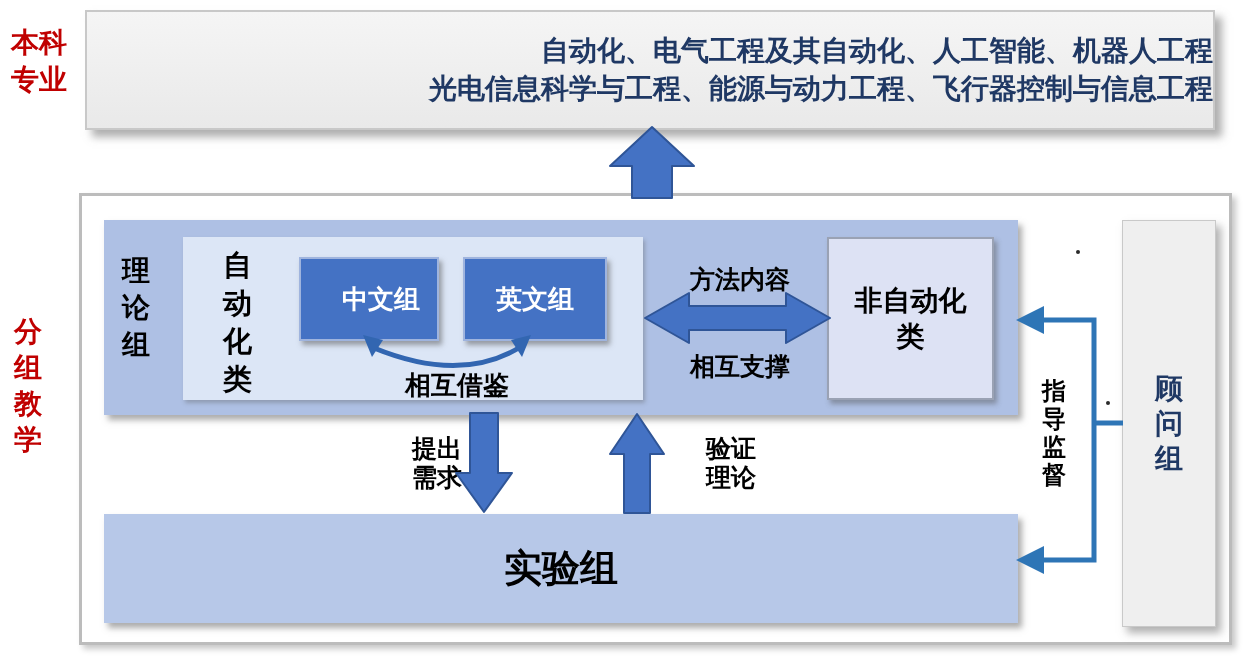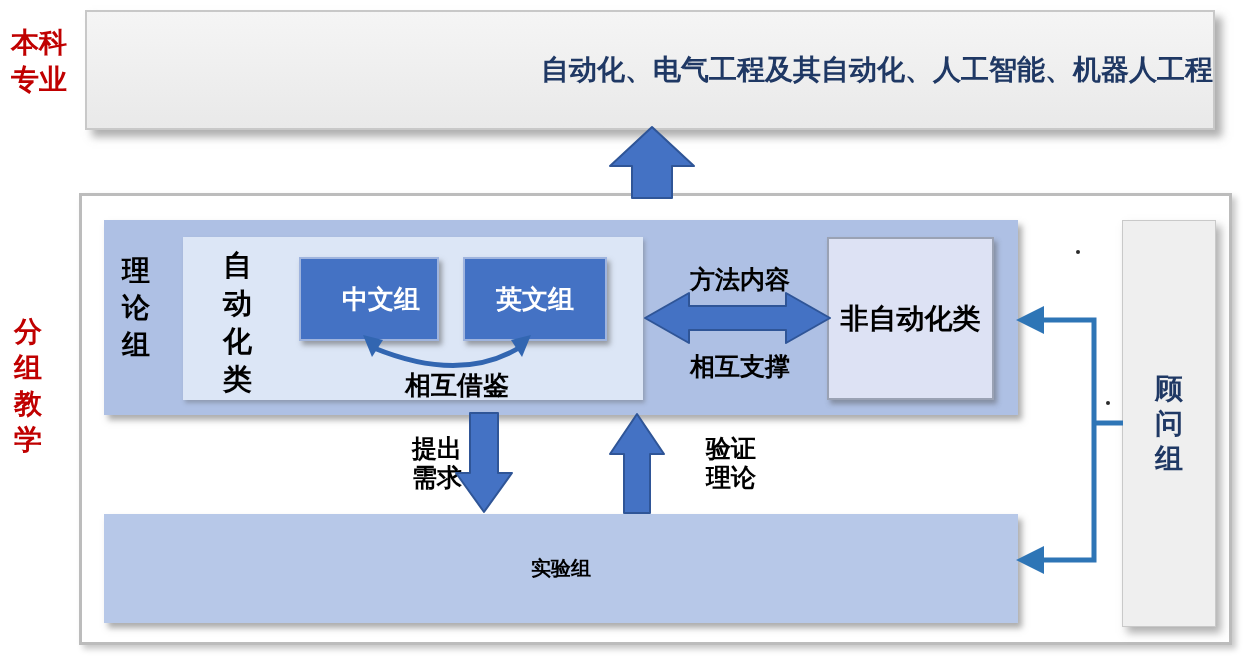--- a/index.html
+++ b/index.html
@@ -38,30 +38,30 @@
   .lang-box{width:140px;height:84px;background:#4472C4;border:2px solid #9FB4DE;
     box-sizing:border-box;display:flex;align-items:center;justify-content:center;
     box-shadow:3px 4px 5px rgba(80,80,80,.5);}
   .lang-box span{color:#fff;font-size:26px;}
   .cn-box{left:299px;top:257px;padding-left:24px;}
   .en-box{left:463px;top:257px;width:144px;}
   .mutual-ref{left:396px;top:368px;width:122px;font-size:26px;text-align:center;}
   .exchange-label{left:665px;width:150px;font-size:25px;text-align:center;color:#000;}
   .nonauto-box{left:827px;top:237px;width:167px;height:163px;background:#DDE2F4;
     border:2px solid #9aa2b4;box-sizing:border-box;
-    display:flex;flex-direction:row;justify-content:center;align-items:center;
+    display:flex;flex-direction:column;justify-content:center;align-items:center;
     box-shadow:3px 4px 5px rgba(80,80,80,.45);}
   .nonauto-box span{display:block;font-size:28px;line-height:36px;text-align:center;}
   
   .flow-label{width:64px;font-size:25px;line-height:29px;text-align:center;color:#000;}
   
   .exp-box{left:104px;top:514px;width:914px;height:109px;background:#B7C8E8;
     display:flex;align-items:center;justify-content:center;
     box-shadow:4px 5px 6px rgba(90,90,90,.5);}
-  .exp-box span{font-size:20px;}
+  .exp-box span{font-size:38px;}
   
   .guide-label{left:1042px;top:377px;width:30px;font-size:24px;line-height:28px;}
   .advisor-box{left:1122px;top:220px;width:94px;height:407px;
     background:#efefef;border:1px solid #c9c9c9;box-sizing:border-box;
     box-shadow:5px 6px 8px rgba(100,100,100,.5);
     display:flex;align-items:center;justify-content:center;}
   .advisor-label{width:32px;word-break:break-all;text-align:center;
     color:#1F3864;font-size:28px;line-height:35px;}
   .dot{position:absolute;width:4px;height:4px;border-radius:50%;background:#2b2b2b;}
   svg.overlay{position:absolute;left:0;top:0;width:1250px;height:663px;pointer-events:none;z-index:6;}
@@ -72,20 +72,21 @@
 <div class="stage">
 
   <div class="abs side-label" style="left:4px;top:24px;width:70px;">
     <div>本科</div>
     <div>专业</div>
   </div>
   <div class="abs side-label-vert" style="left:12px;top:314px;">分组教学</div>
 
   <div class="abs majors-box">
     <div class="majors-line">自动化、电气工程及其自动化、人工智能、机器人工程</div>
+    <div class="majors-line">光电信息科学与工程、能源与动力工程、飞行器控制与信息工程</div>
   </div>
 
   <div class="abs container"></div>
 
   <div class="abs theory-box"></div>
   <div class="abs vert-black theory-label">理论组</div>
 
   <div class="abs auto-box"></div>
   <div class="abs vert-black auto-label">自动化类</div>
 
@@ -111,20 +112,21 @@
   </div>
   <div class="abs flow-label" style="left:652px;top:434px;margin-left:47px;">
     <div>验证</div>
     <div>理论</div>
   </div>
 
   <div class="abs exp-box">
     <span>实验组</span>
   </div>
 
+  <div class="abs vert-black guide-label">指导监督</div>
 
   <div class="abs advisor-box">
     <div class="advisor-label">顾问组</div>
   </div>
 
   <div class="dot" style="left:1076px;top:250px;"></div>
   <div class="dot" style="left:1106px;top:401px;"></div>
 
   <svg class="overlay" viewBox="0 0 1250 663">
 

